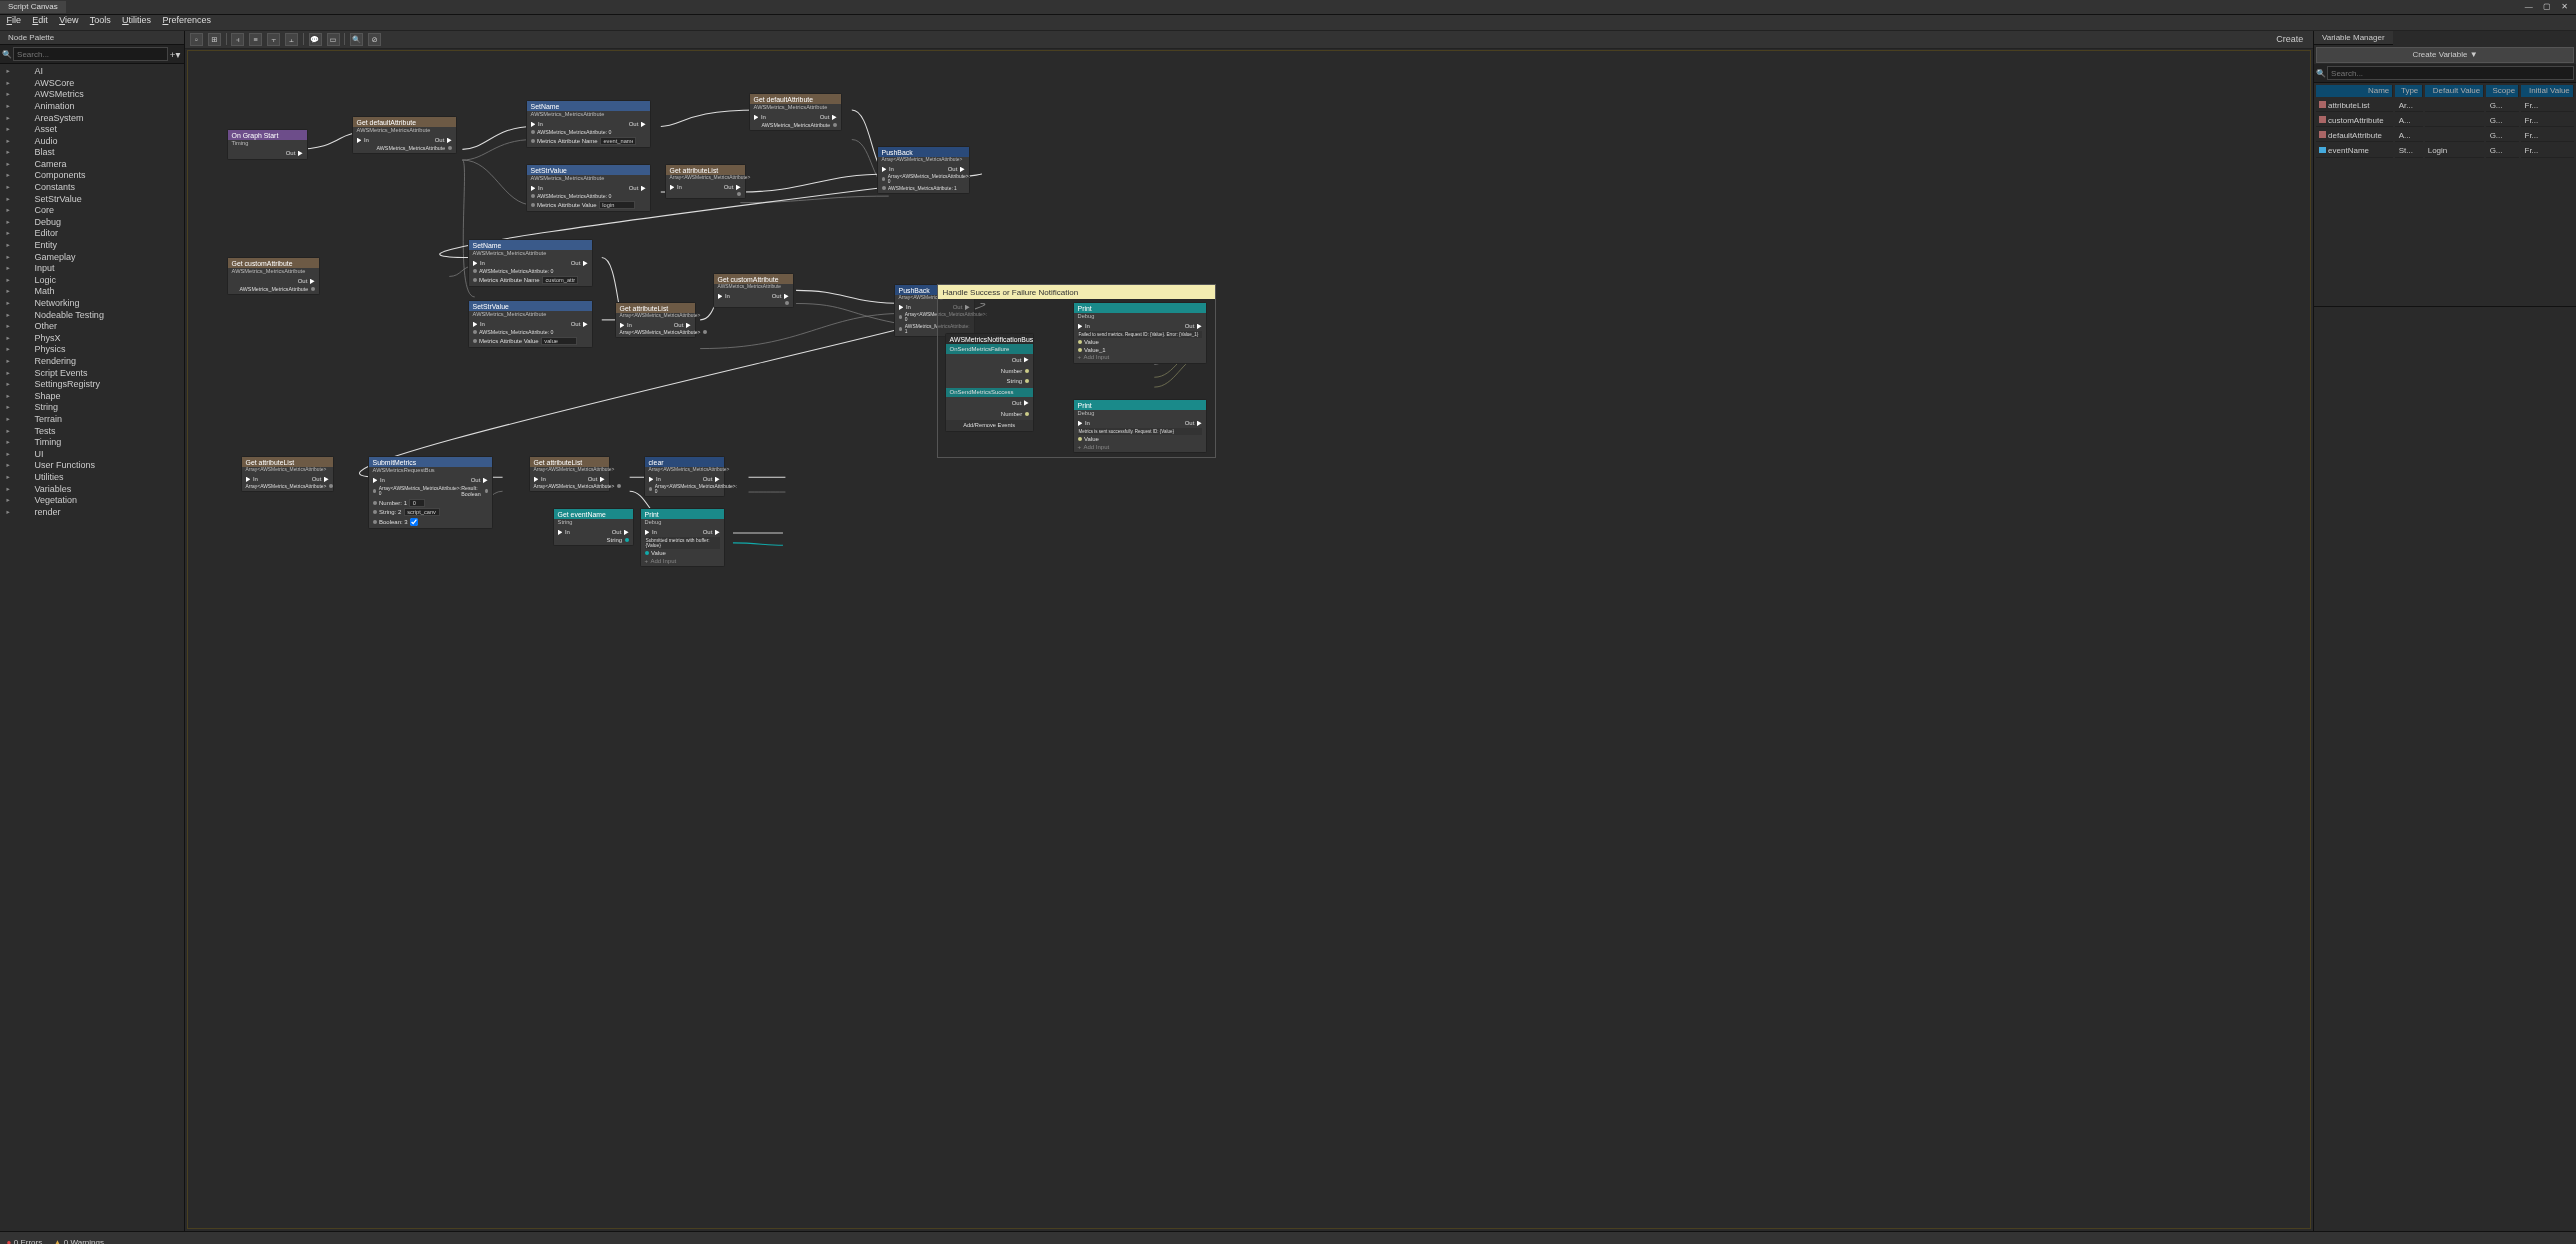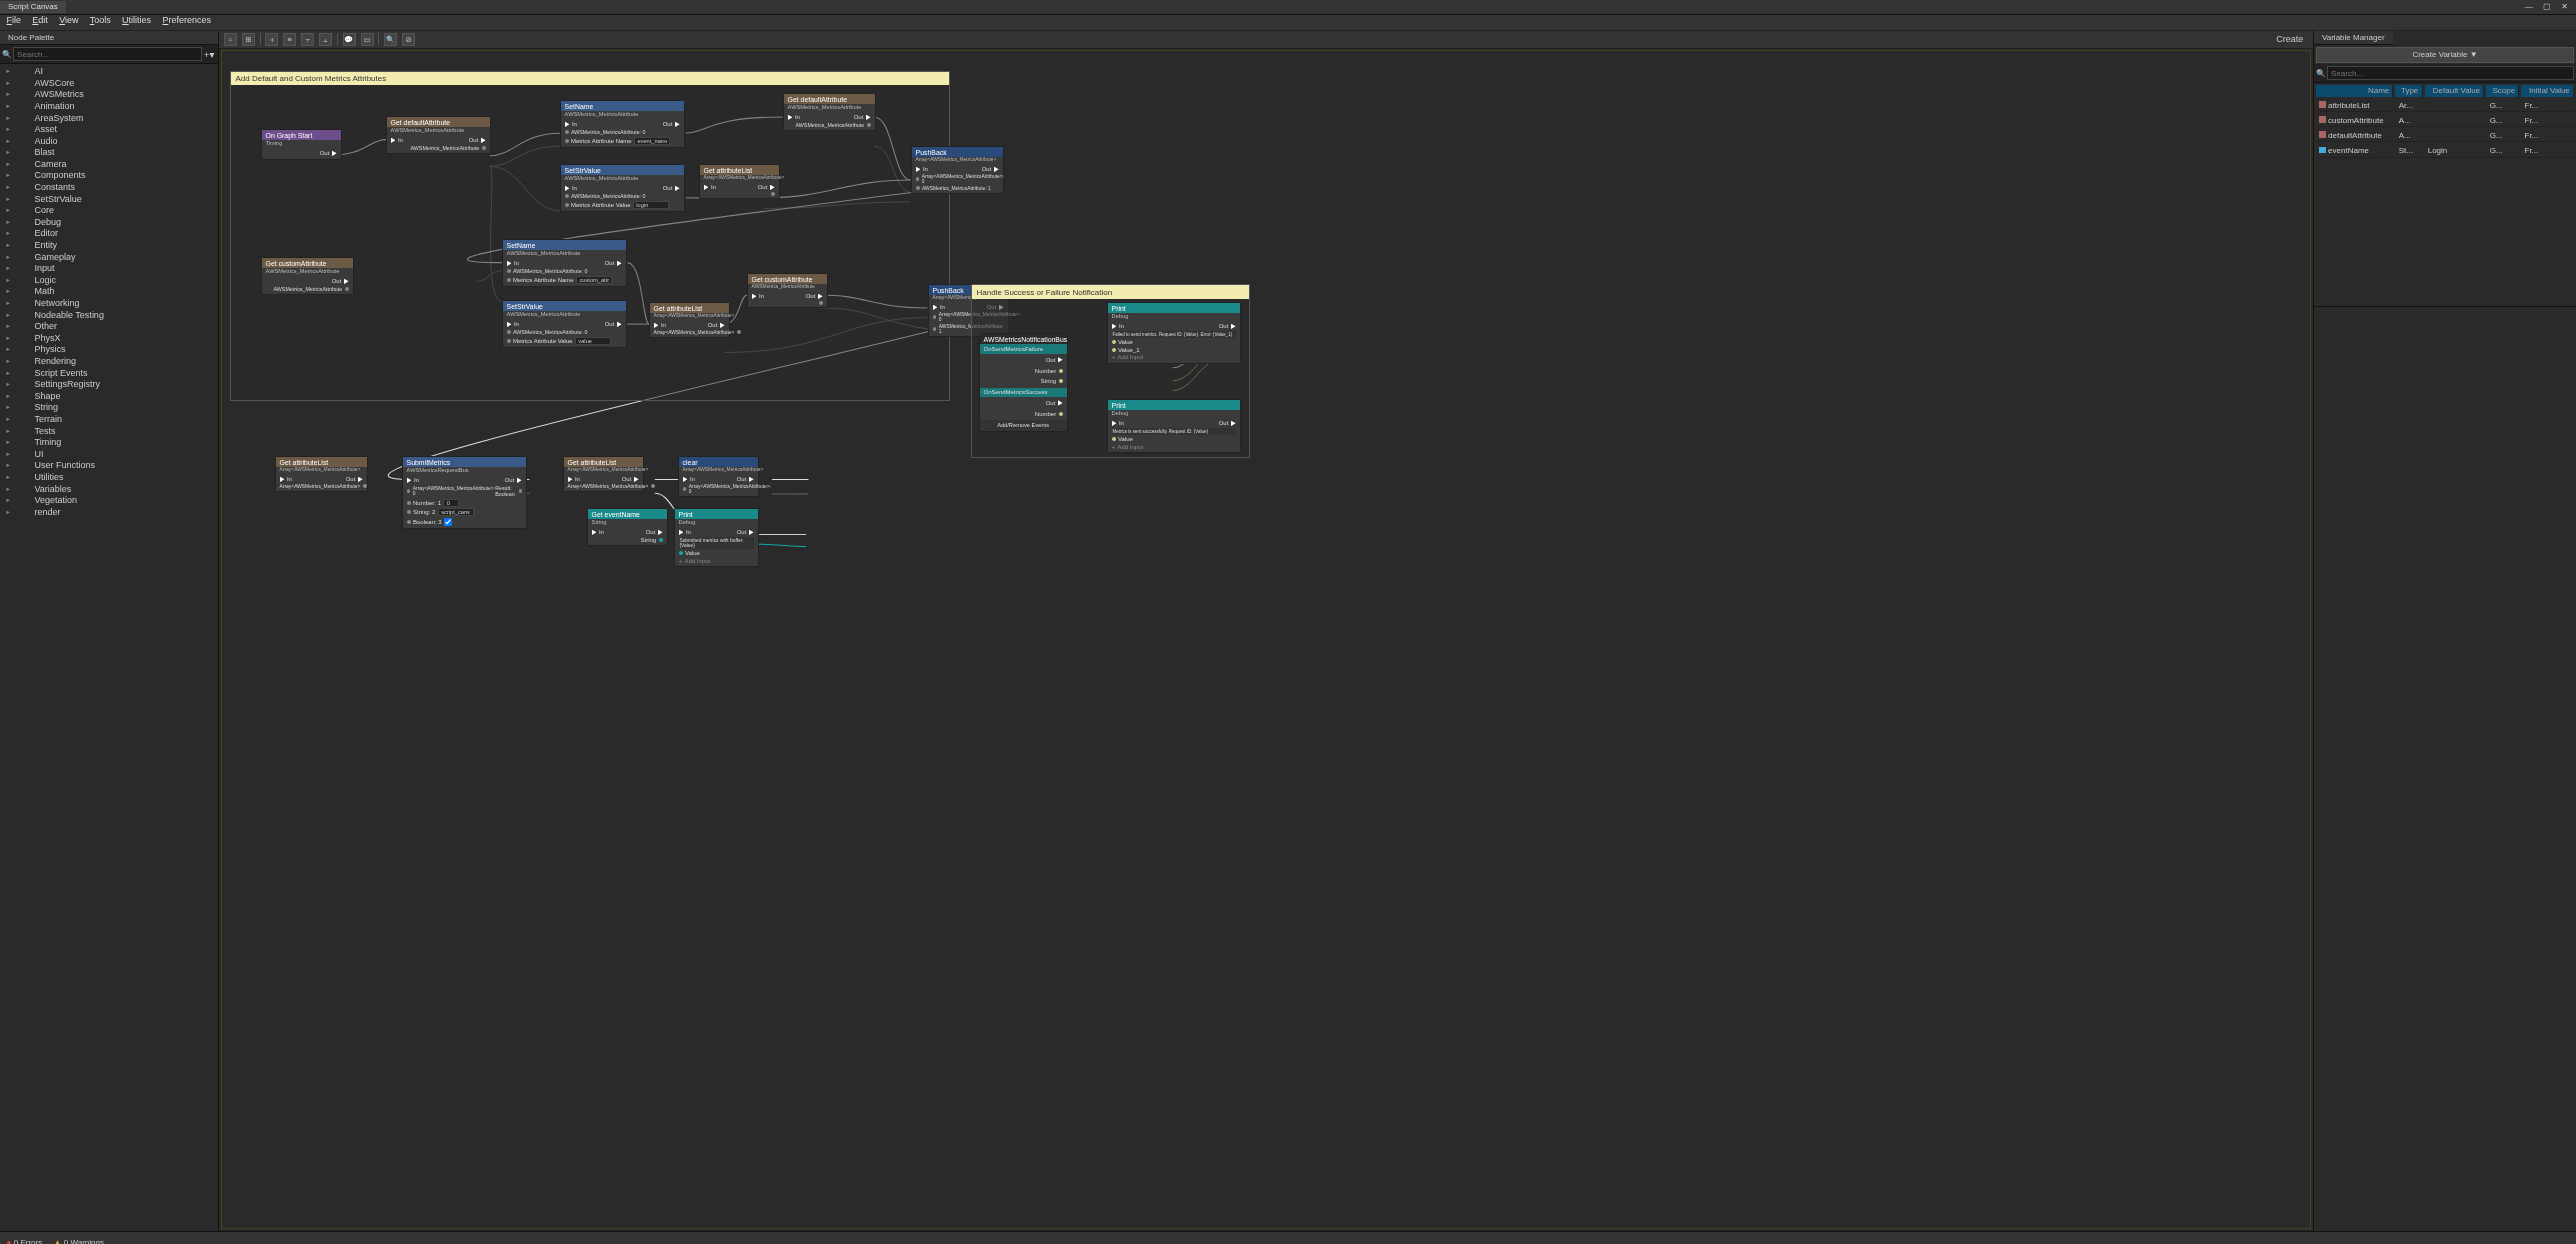--- a/index.html
+++ b/index.html
@@ -13,21 +13,21 @@
 
 
 .menubar { height: 16px; background: #333; display: flex; padding: 0 6.5px; gap: 11.3px; border-bottom: 0.8px solid #222; }
 .menubar span { font-size: 9px; color: #ddd; cursor: pointer; }
 .menubar span u { text-decoration: underline; }
 
 
 .layout { display: flex; height: calc(100% - 14.6px - 16px - 13px); }
 
 
-.left { width: 219px; background: #2a2a2a; border-right: 0.8px solid #111; display: flex; flex-direction: column; }
+.left { width: 185px; background: #2a2a2a; border-right: 0.8px solid #111; display: flex; flex-direction: column; }
 .panel-tab { background: #333; padding: 2.4px 8px; font-size: 8px; display: inline-block; border-bottom: 0.8px solid #111; }
 .search-row { display: flex; align-items: center; padding: 1.6px; background: #222; border-bottom: 0.8px solid #111; }
 .search-row .mag { width: 11.3px; text-align: center; color: #888; font-size: 8px; }
 .search-row input { flex: 1; background: #1a1a1a; border: 0.8px solid #444; color: #ccc; padding: 1.6px 3.2px; font-size: 8px; }
 .search-row .plus { width: 14.6px; text-align: center; color: #ccc; font-size: 9.7px; cursor: pointer; }
 .tree { flex: 1; overflow-y: auto; padding: 1.6px 0; }
 .tree-item { display: flex; align-items: center; padding: 0.8px 6.5px; font-size: 9px; color: #ccc; cursor: pointer; gap: 20px; }
 .tree-item .caret { width: 8px; color: #888; font-size: 6.5px; }
 
 
@@ -324,23 +324,20 @@
         <path d="M535 537 C560 537 560 588 610 588" stroke="#ddd" fill="none" stroke-width="1.3"></path>
         <path d="M661 588 C690 588 700 588 722 588" stroke="#ccc" fill="none" stroke-width="1.3"></path>
         <path d="M661 600 C690 600 700 603 722 603" stroke="#1aa" fill="none" stroke-width="1.3"></path>
         <path d="M1175 382 C1200 382 1210 335 1229 335" stroke="#ddd" fill="none" stroke-width="1.3"></path>
         <path d="M1175 398 C1200 398 1210 362 1229 362" stroke="#cc8" fill="none" stroke-width="1"></path>
         <path d="M1175 410 C1200 410 1210 374 1229 374" stroke="#cc8" fill="none" stroke-width="1"></path>
         <path d="M1175 438 C1200 438 1210 452 1229 452" stroke="#ddd" fill="none" stroke-width="1.3"></path>
         <path d="M1175 450 C1200 450 1210 478 1229 478" stroke="#cc8" fill="none" stroke-width="1"></path>
       </svg>
 
-      <div class="group" style="left:8px; top:19.4px; width:720px; height:330px;">
-        <div class="group-header">Add Default and Custom Metrics Attributes</div>
-      </div>
 
       <div class="node" style="left:39px; top:78px; width:65px;">
         <div class="node-hdr hdr-purple">On Graph Start</div>
         <div class="node-sub">Timing</div>
         <div class="node-body">
             <div class="node-row">
               <span></span>
               <span class="outp">
                 <span>Out</span>
                 <span class="port exec"></span>

